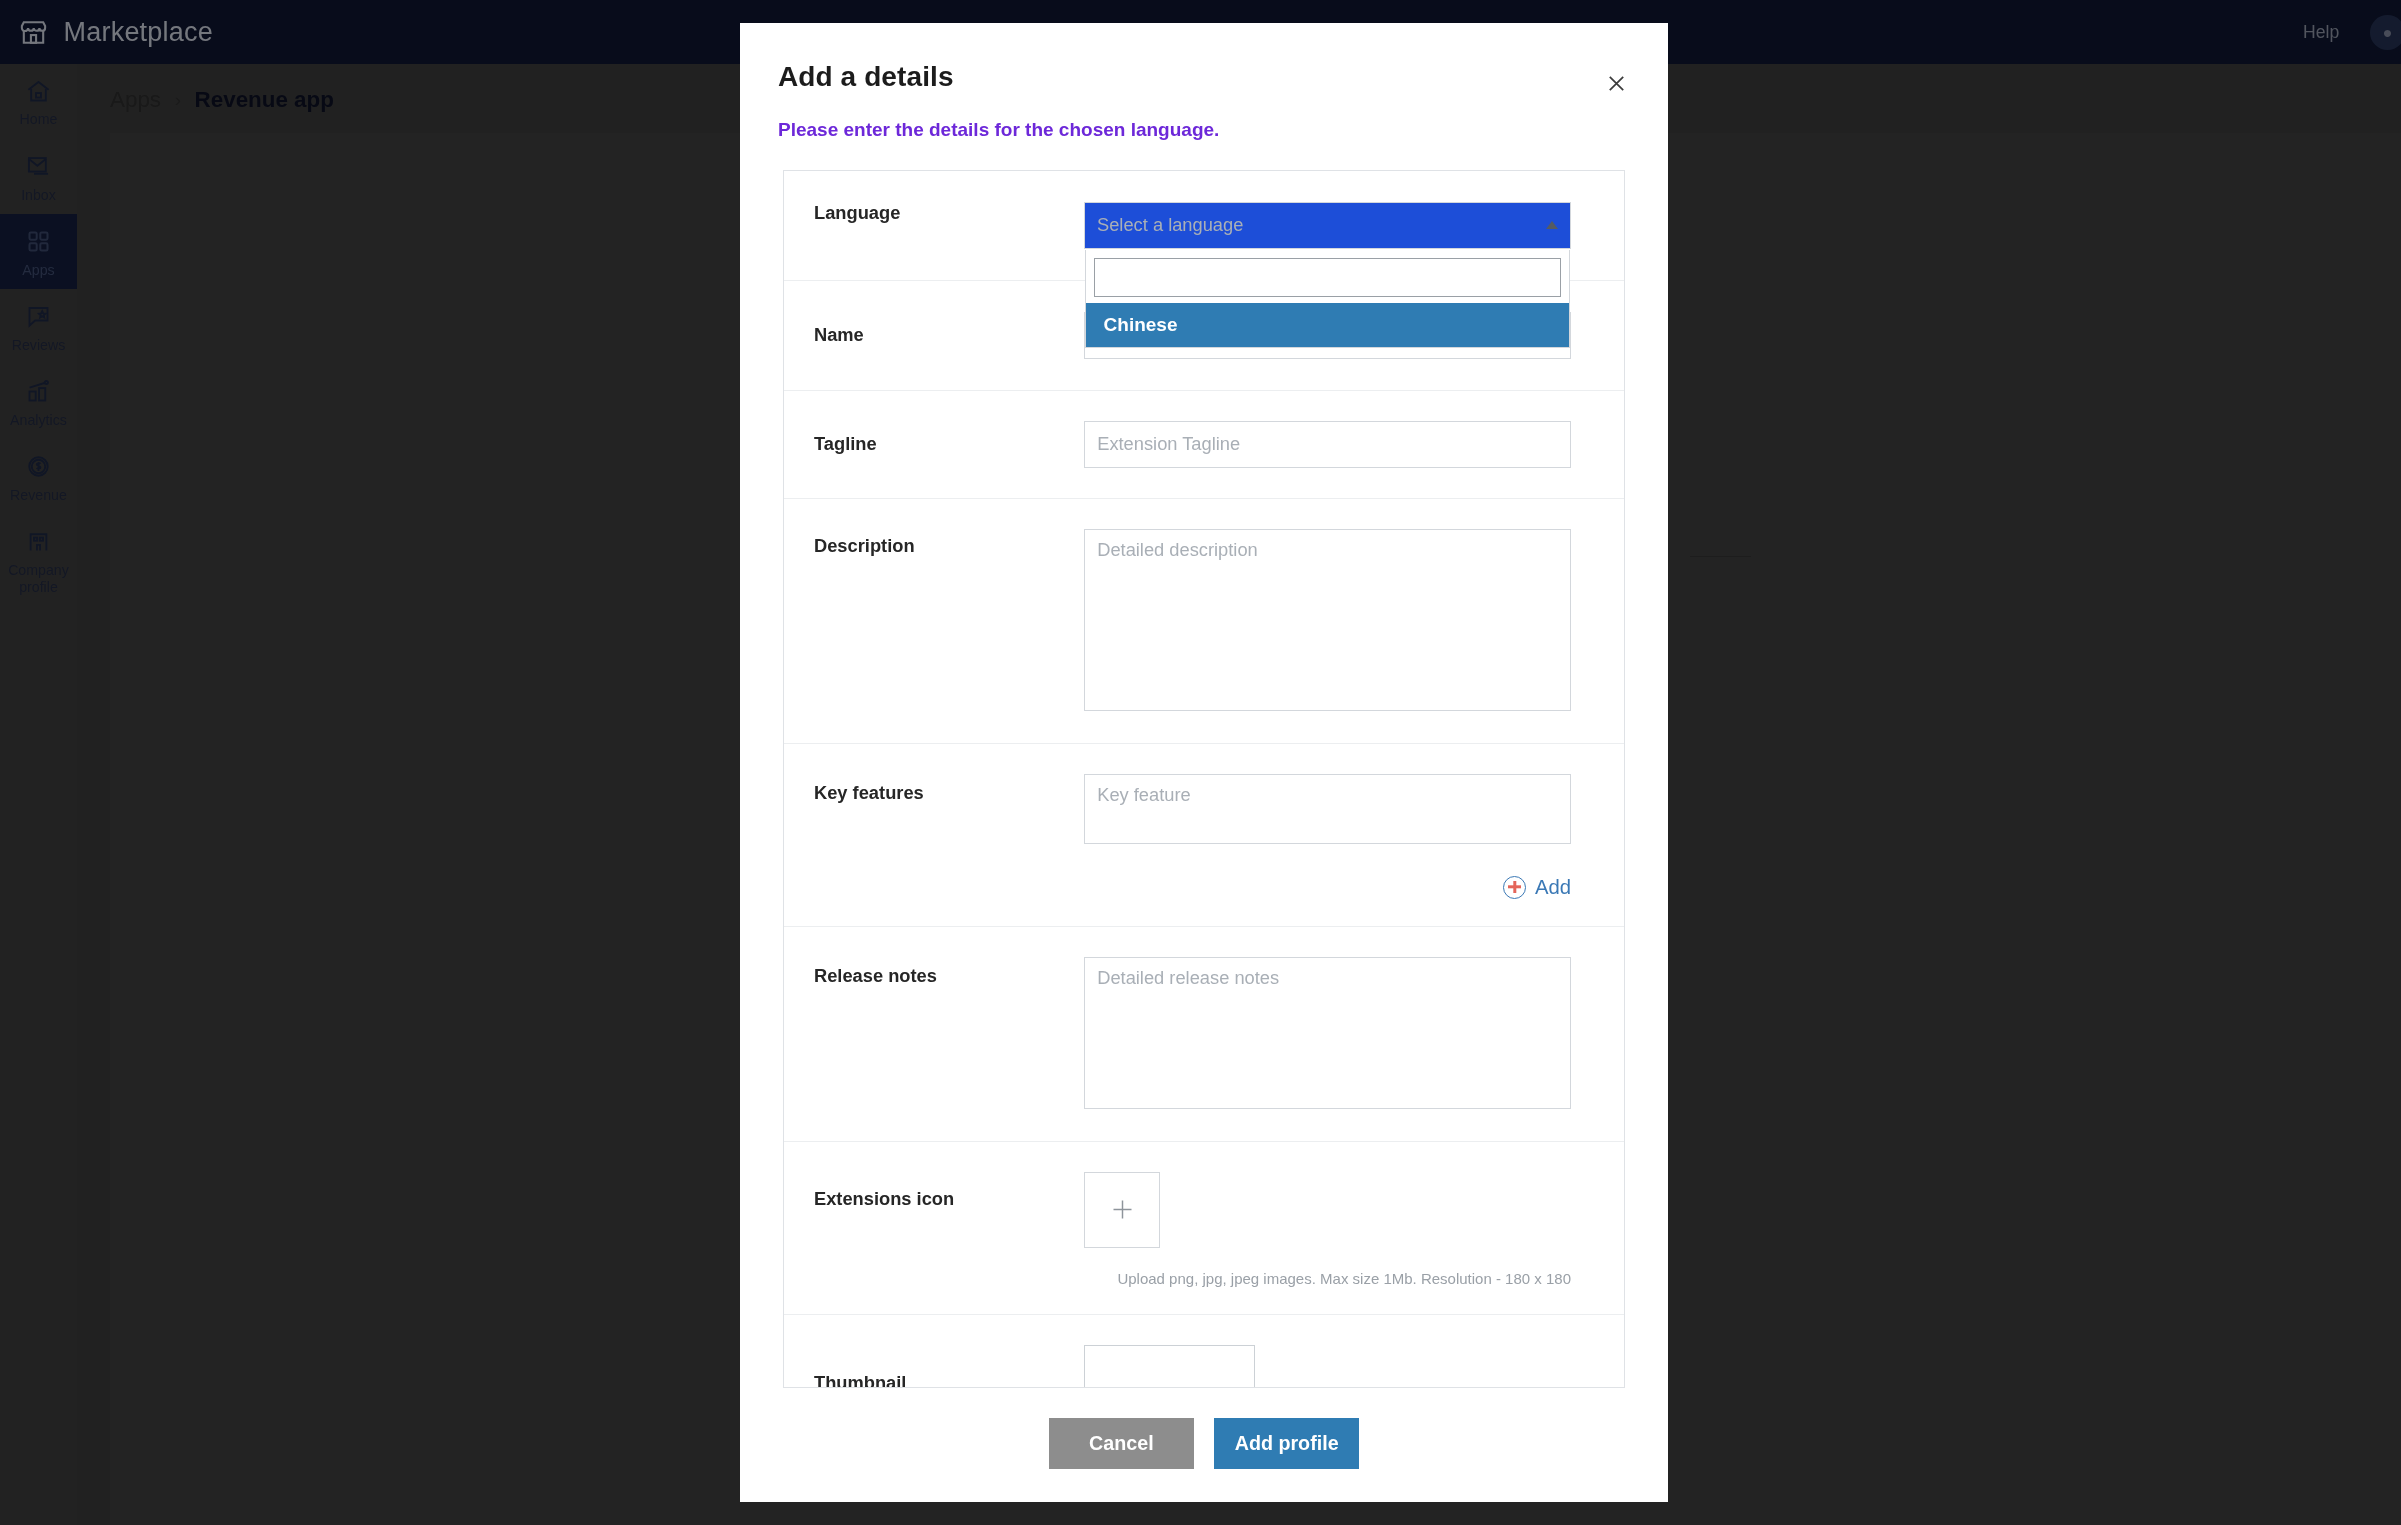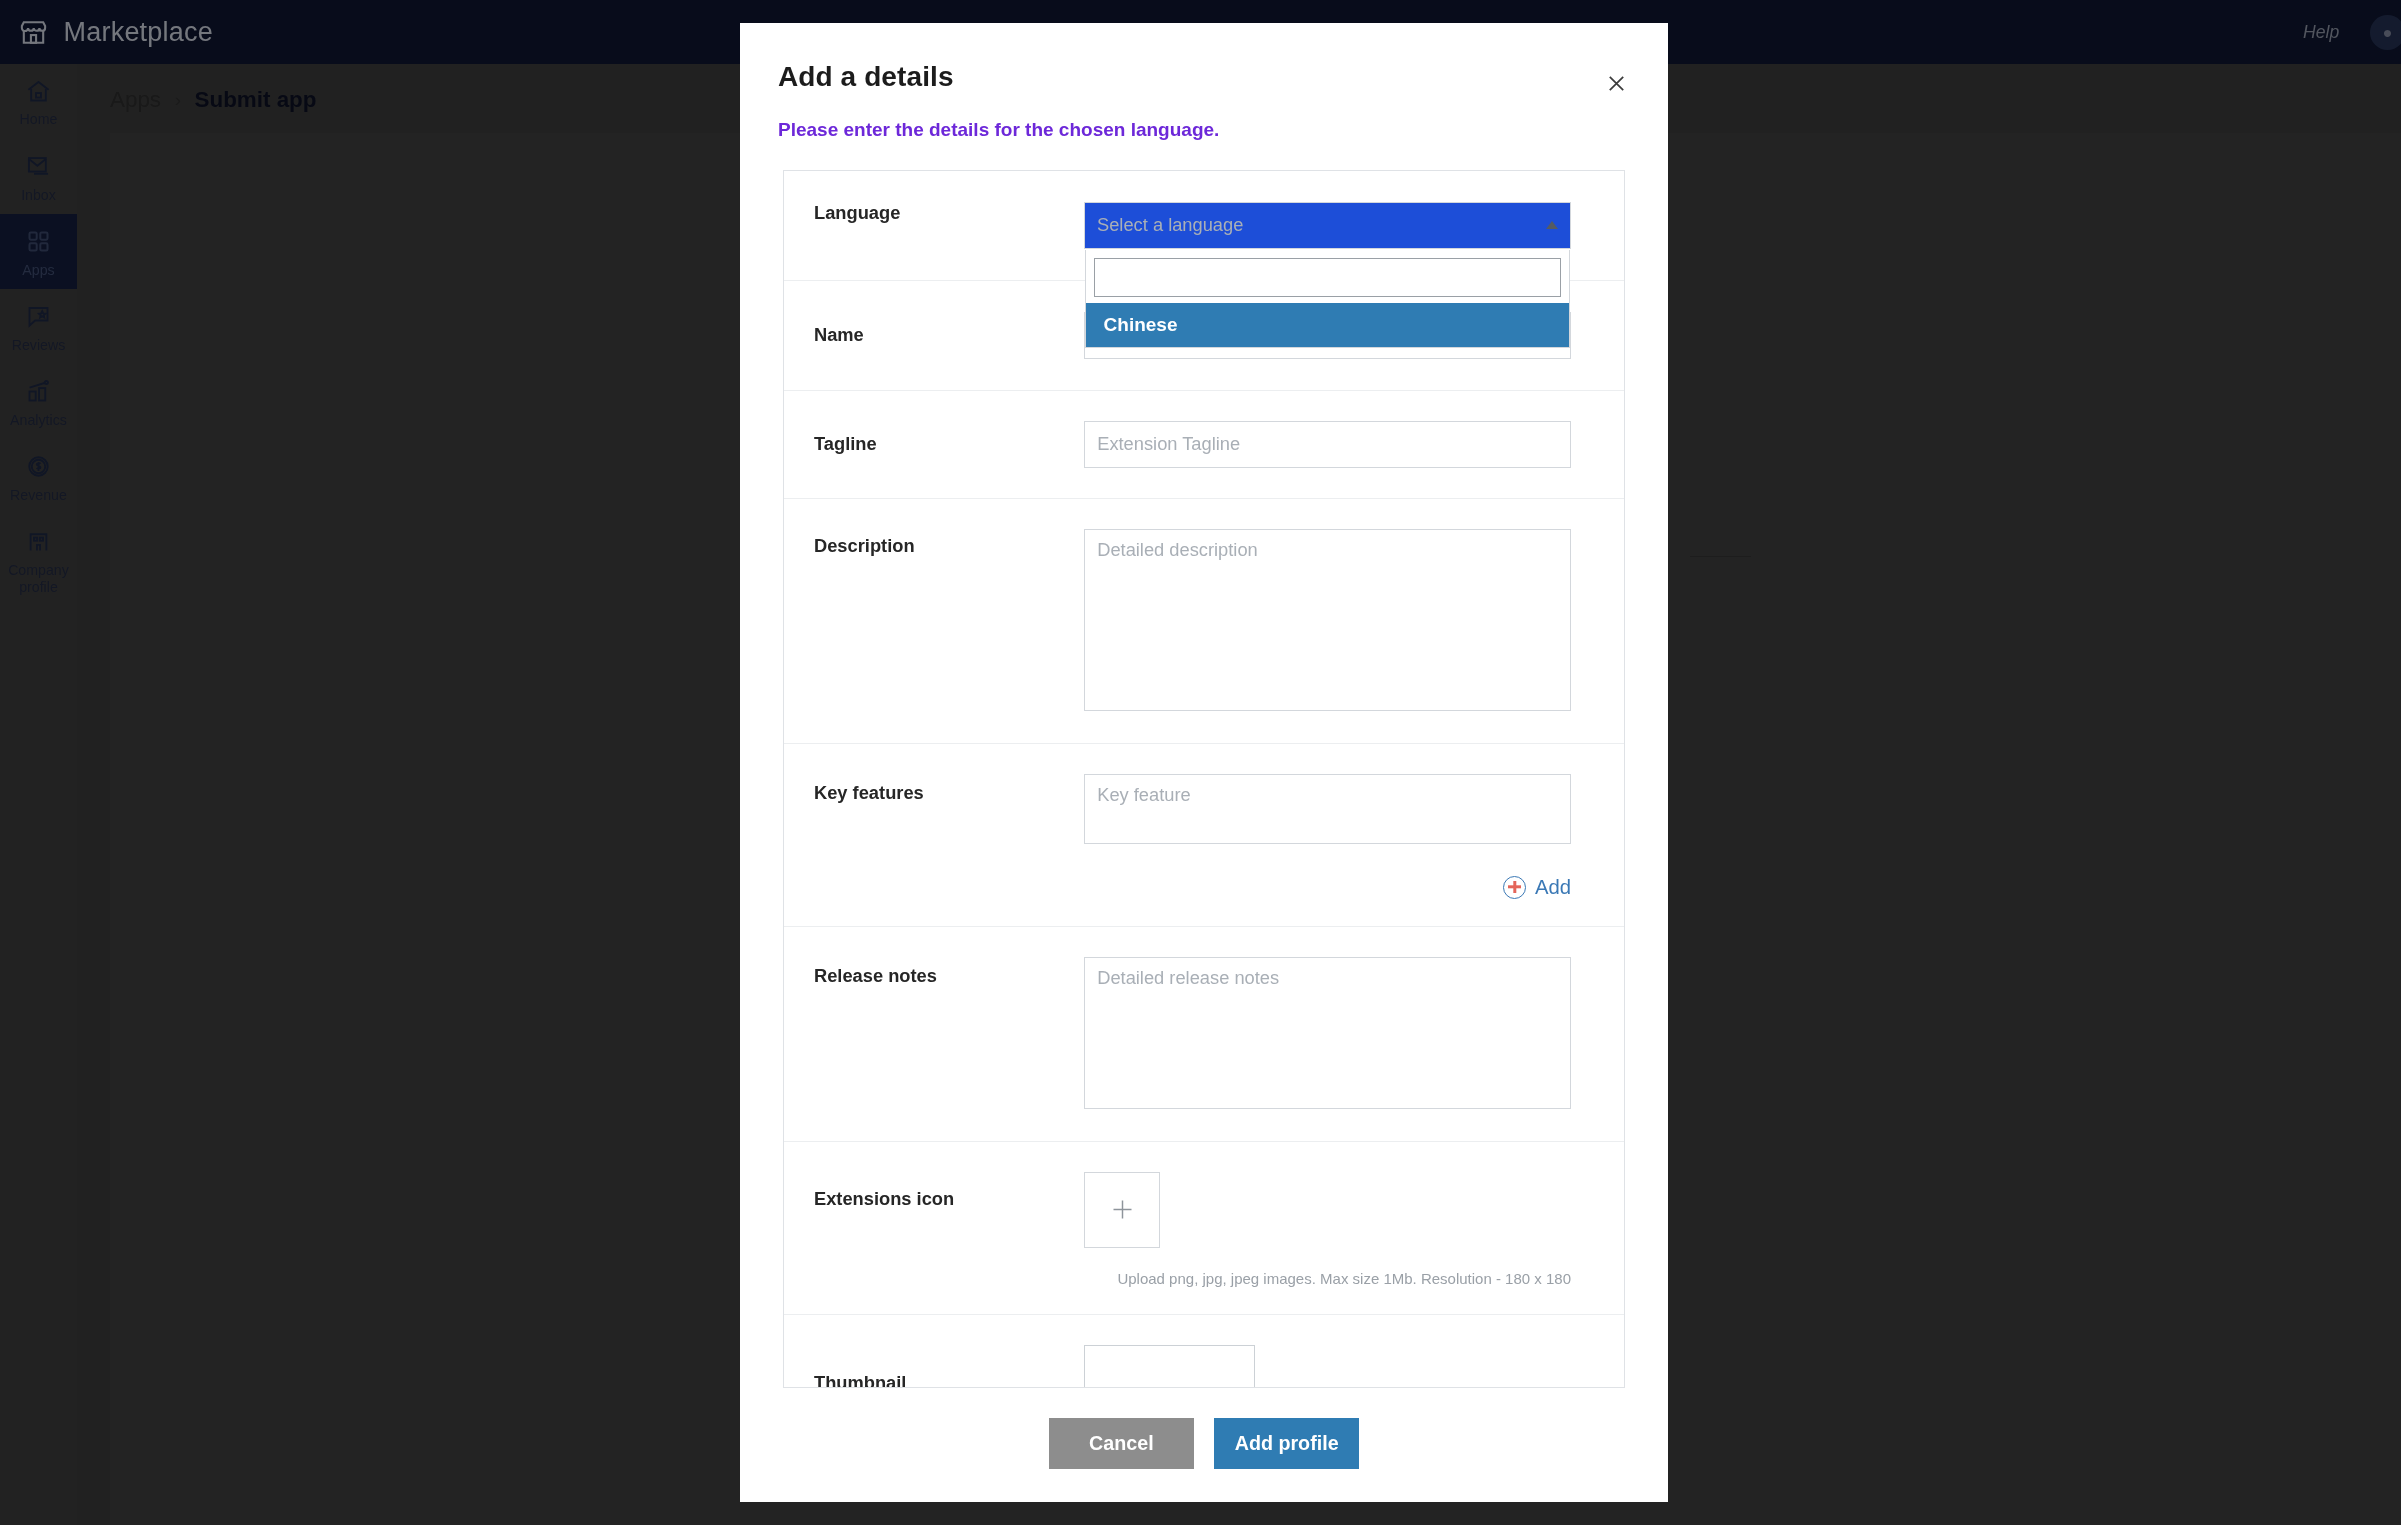--- a/index.html
+++ b/index.html
@@ -23,21 +23,21 @@
     margin-left: 17.6px;
   }
   #brand .glyph { width: 31px; height: 31px; color: #c9cdd8; display:block; }
   #brand .name {
     font-size: 27px; color: #c9cdd8; letter-spacing: 0.2px;
   }
   #topbar-right {
     margin-left: auto; display: flex; align-items: center; gap: 31px;
     margin-right: 6.8px;
   }
-  #help-link { font-size: 17.6px; color: #8d93a3; font-style: italic; }
+  #help-link { font-size: 17.6px; color: #8d93a3; }
   #avatar {
     width: 35px; height: 35px; border-radius: 50%;
     background: #243050; color: #7d8498;
     display: flex; align-items: center; justify-content: center;
     font-size: 16.3px; margin-right: -11px;
   }
 
   #sidebar {
     position: absolute; top: 64px; left: 0; bottom: 0; width: 77px;
     background: #3c3c3c;
@@ -334,21 +334,21 @@
         </svg>
       </span>
       <span class="lbl">Company profile</span>
     </a>
   </nav>
 
   <div id="content">
     <div id="breadcrumb">
       <span class="crumb">Apps</span>
       <span class="sep">›</span>
-      <span class="current">Submit app</span>
+      <span class="current">Revenue app</span>
     </div>
     <div id="page-card">
       <div class="faint-rule"></div>
     </div>
   </div>
 
   <div id="overlay">
     <div id="modal">
 
       <div id="modal-head">

